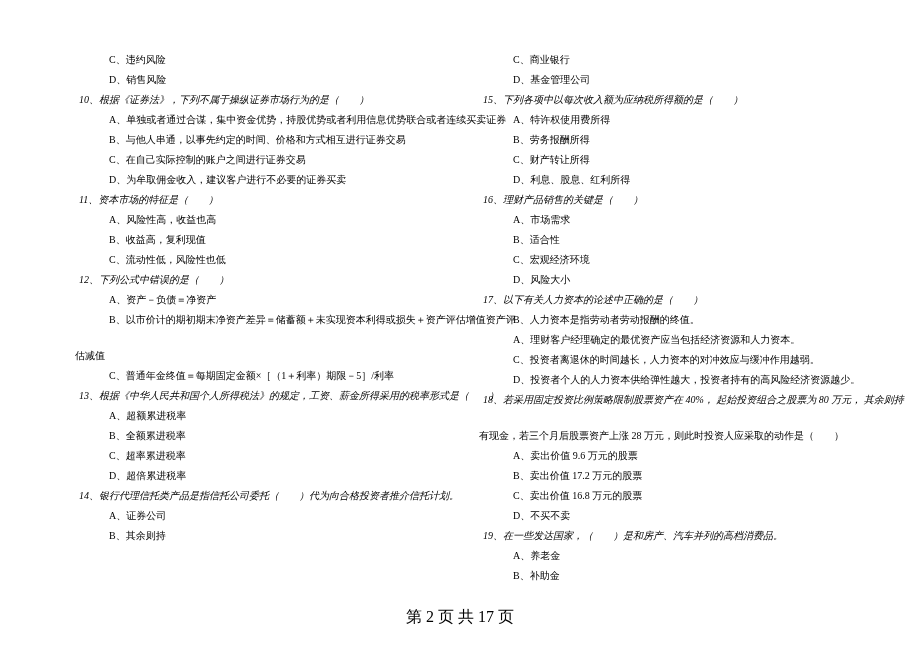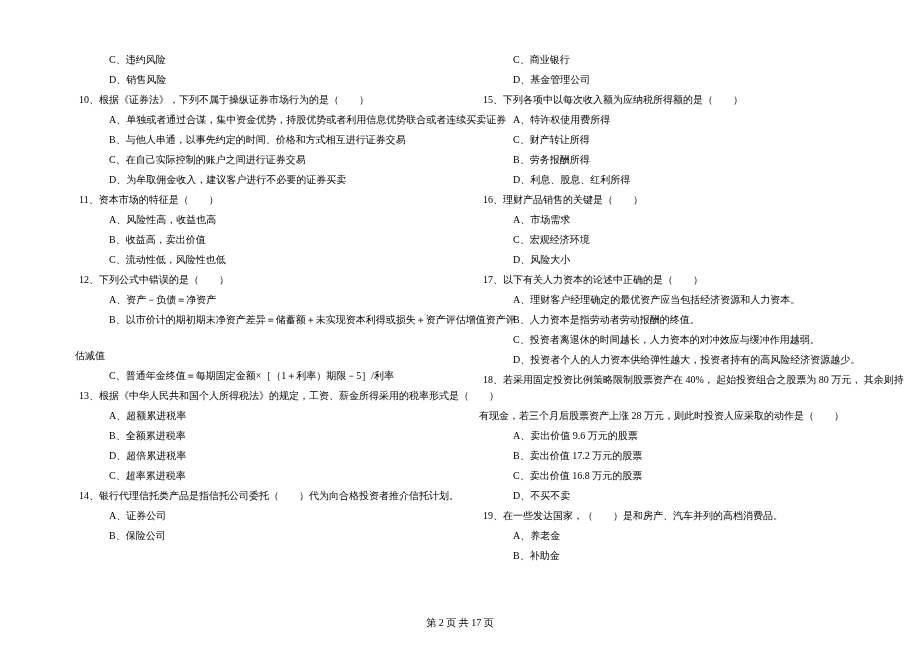--- a/index.html
+++ b/index.html
@@ -20,76 +20,77 @@
     }
     .col {
       flex: 1;
       min-width: 0;
     }
     .line {
       white-space: nowrap;
       margin-bottom: 0.5px;
     }
     .opt { padding-left: 3.4em; }
-    .qnum { padding-left: 0.4em; }
+    .qnum { padding-left: 0.4em; font-style: italic; }
     .noindent { padding-left: 0; margin-top: 16px; }
     .footer {
       position: absolute;
       bottom: 18px;
       left: 0;
       width: 100%;
       text-align: center;
-      font-size: 10px;
+      font-size: 16px;
     }
   </style>
 </head>
 <body>
 
 <div class="columns">
   <div class="col" id="col-left">
       <div class="line opt">C、违约风险</div>
       <div class="line opt">D、销售风险</div>
       <div class="line qnum">10、根据《证券法》，下列不属于操纵证券市场行为的是（　　）</div>
       <div class="line opt">A、单独或者通过合谋，集中资金优势，持股优势或者利用信息优势联合或者连续买卖证券</div>
       <div class="line opt">B、与他人串通，以事先约定的时间、价格和方式相互进行证券交易</div>
       <div class="line opt">C、在自己实际控制的账户之间进行证券交易</div>
       <div class="line opt">D、为牟取佣金收入，建议客户进行不必要的证券买卖</div>
       <div class="line qnum">11、资本市场的特征是（　　）</div>
       <div class="line opt">A、风险性高，收益也高</div>
-      <div class="line opt">B、收益高，卖出价值</div>
+      <div class="line opt">B、收益高，复利现值</div>
       <div class="line opt">C、流动性低，风险性也低</div>
       <div class="line qnum">12、下列公式中错误的是（　　）</div>
       <div class="line opt">A、资产－负债＝净资产</div>
       <div class="line opt">B、以市价计的期初期末净资产差异＝储蓄额＋未实现资本利得或损失＋资产评估增值资产评</div>
       <div class="line noindent">估减值</div>
       <div class="line opt">C、普通年金终值＝每期固定金额×［（1＋利率）期限－5］/利率</div>
       <div class="line qnum">13、根据《中华人民共和国个人所得税法》的规定，工资、薪金所得采用的税率形式是（　　）</div>
       <div class="line opt">A、超额累进税率</div>
       <div class="line opt">B、全额累进税率</div>
+      <div class="line opt">C、超率累进税率</div>
       <div class="line opt">D、超倍累进税率</div>
-      <div class="line opt">C、超率累进税率</div>
       <div class="line qnum">14、银行代理信托类产品是指信托公司委托（　　）代为向合格投资者推介信托计划。</div>
       <div class="line opt">A、证券公司</div>
-      <div class="line opt">B、保险公司</div>
+      <div class="line opt">B、其余则持</div>
     </div>
   <div class="col" id="col-right">
       <div class="line opt">C、商业银行</div>
       <div class="line opt">D、基金管理公司</div>
       <div class="line qnum">15、下列各项中以每次收入额为应纳税所得额的是（　　）</div>
       <div class="line opt">A、特许权使用费所得</div>
+      <div class="line opt">B、劳务报酬所得</div>
       <div class="line opt">C、财产转让所得</div>
-      <div class="line opt">B、劳务报酬所得</div>
       <div class="line opt">D、利息、股息、红利所得</div>
       <div class="line qnum">16、理财产品销售的关键是（　　）</div>
       <div class="line opt">A、市场需求</div>
+      <div class="line opt">B、适合性</div>
       <div class="line opt">C、宏观经济环境</div>
       <div class="line opt">D、风险大小</div>
       <div class="line qnum">17、以下有关人力资本的论述中正确的是（　　）</div>
+      <div class="line opt">B、人力资本是指劳动者劳动报酬的终值。</div>
       <div class="line opt">A、理财客户经理确定的最优资产应当包括经济资源和人力资本。</div>
-      <div class="line opt">B、人力资本是指劳动者劳动报酬的终值。</div>
       <div class="line opt">C、投资者离退休的时间越长，人力资本的对冲效应与缓冲作用越弱。</div>
       <div class="line opt">D、投资者个人的人力资本供给弹性越大，投资者持有的高风险经济资源越少。</div>
       <div class="line qnum">18、若采用固定投资比例策略限制股票资产在 40%， 起始投资组合之股票为 80 万元， 其余则持</div>
       <div class="line noindent">有现金，若三个月后股票资产上涨 28 万元，则此时投资人应采取的动作是（　　）</div>
       <div class="line opt">A、卖出价值 9.6 万元的股票</div>
       <div class="line opt">B、卖出价值 17.2 万元的股票</div>
       <div class="line opt">C、卖出价值 16.8 万元的股票</div>
       <div class="line opt">D、不买不卖</div>
       <div class="line qnum">19、在一些发达国家，（　　）是和房产、汽车并列的高档消费品。</div>
       <div class="line opt">A、养老金</div>

